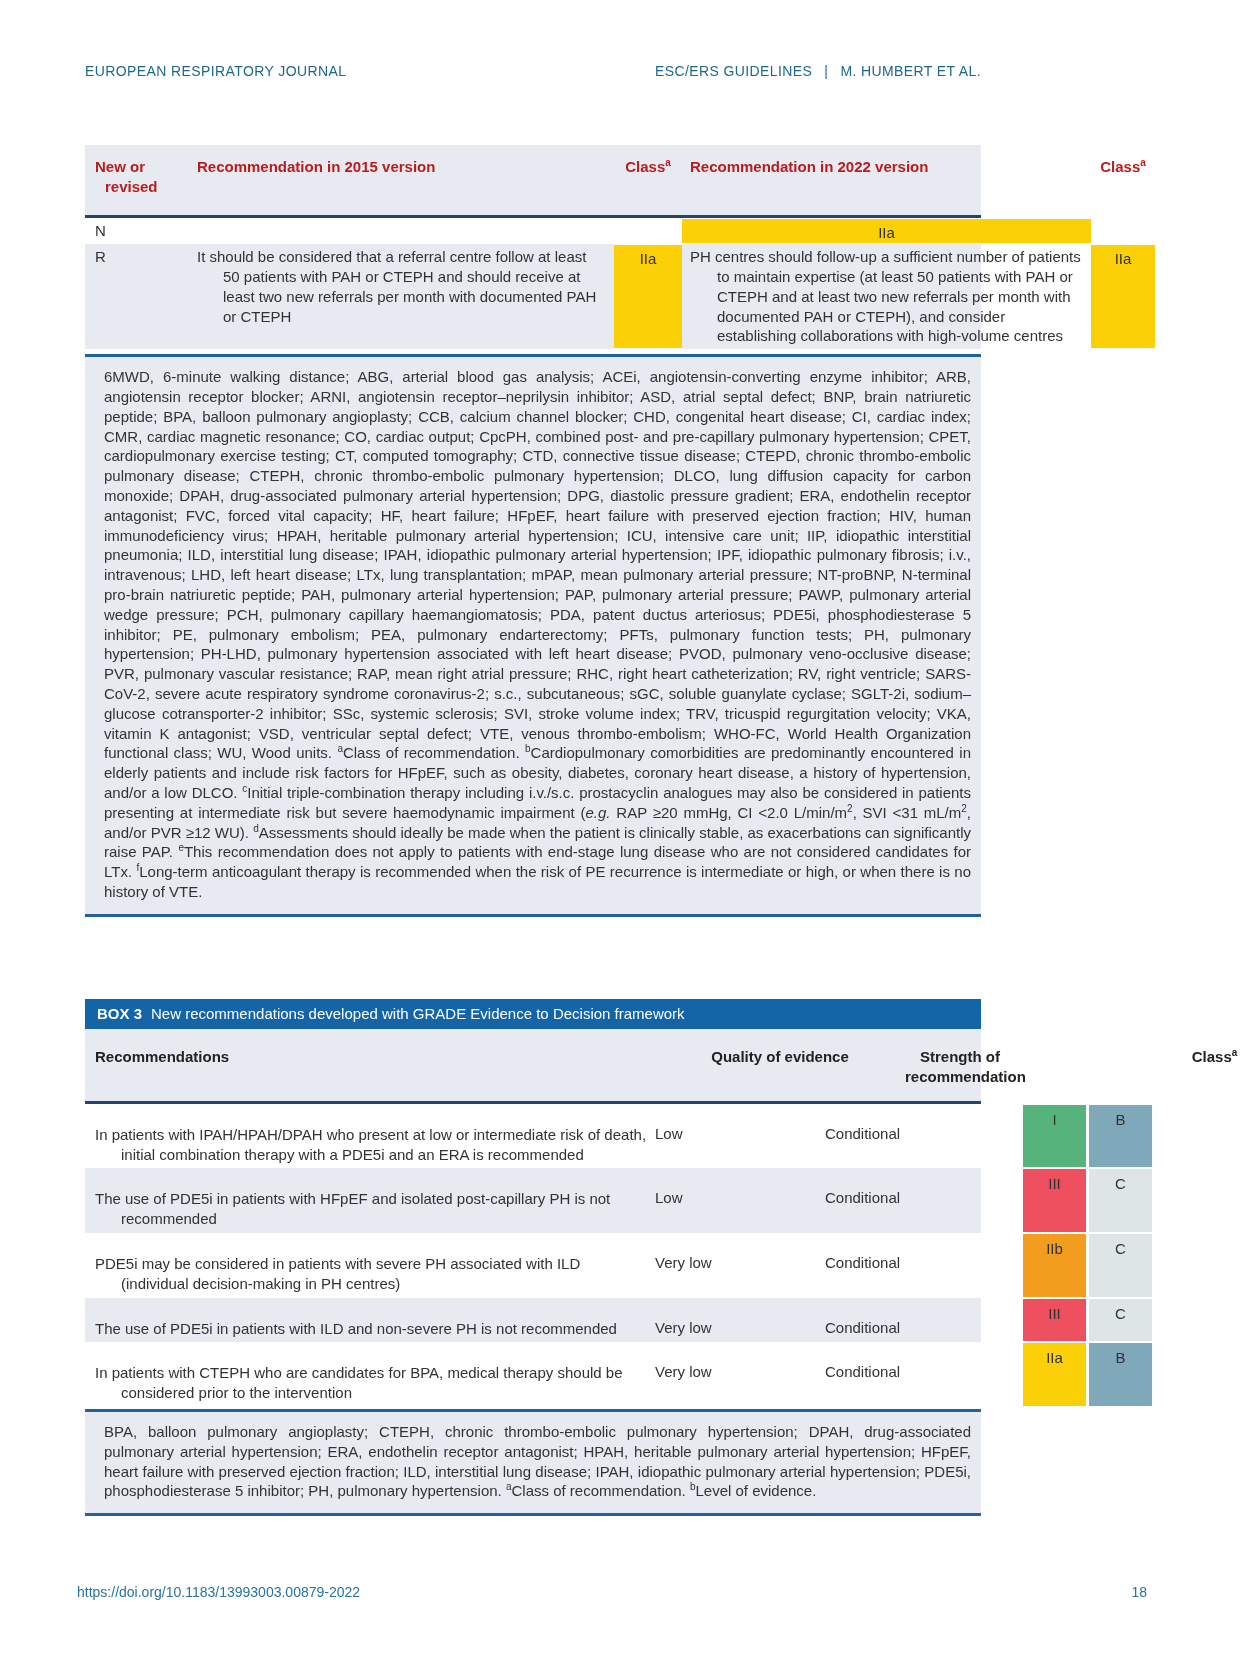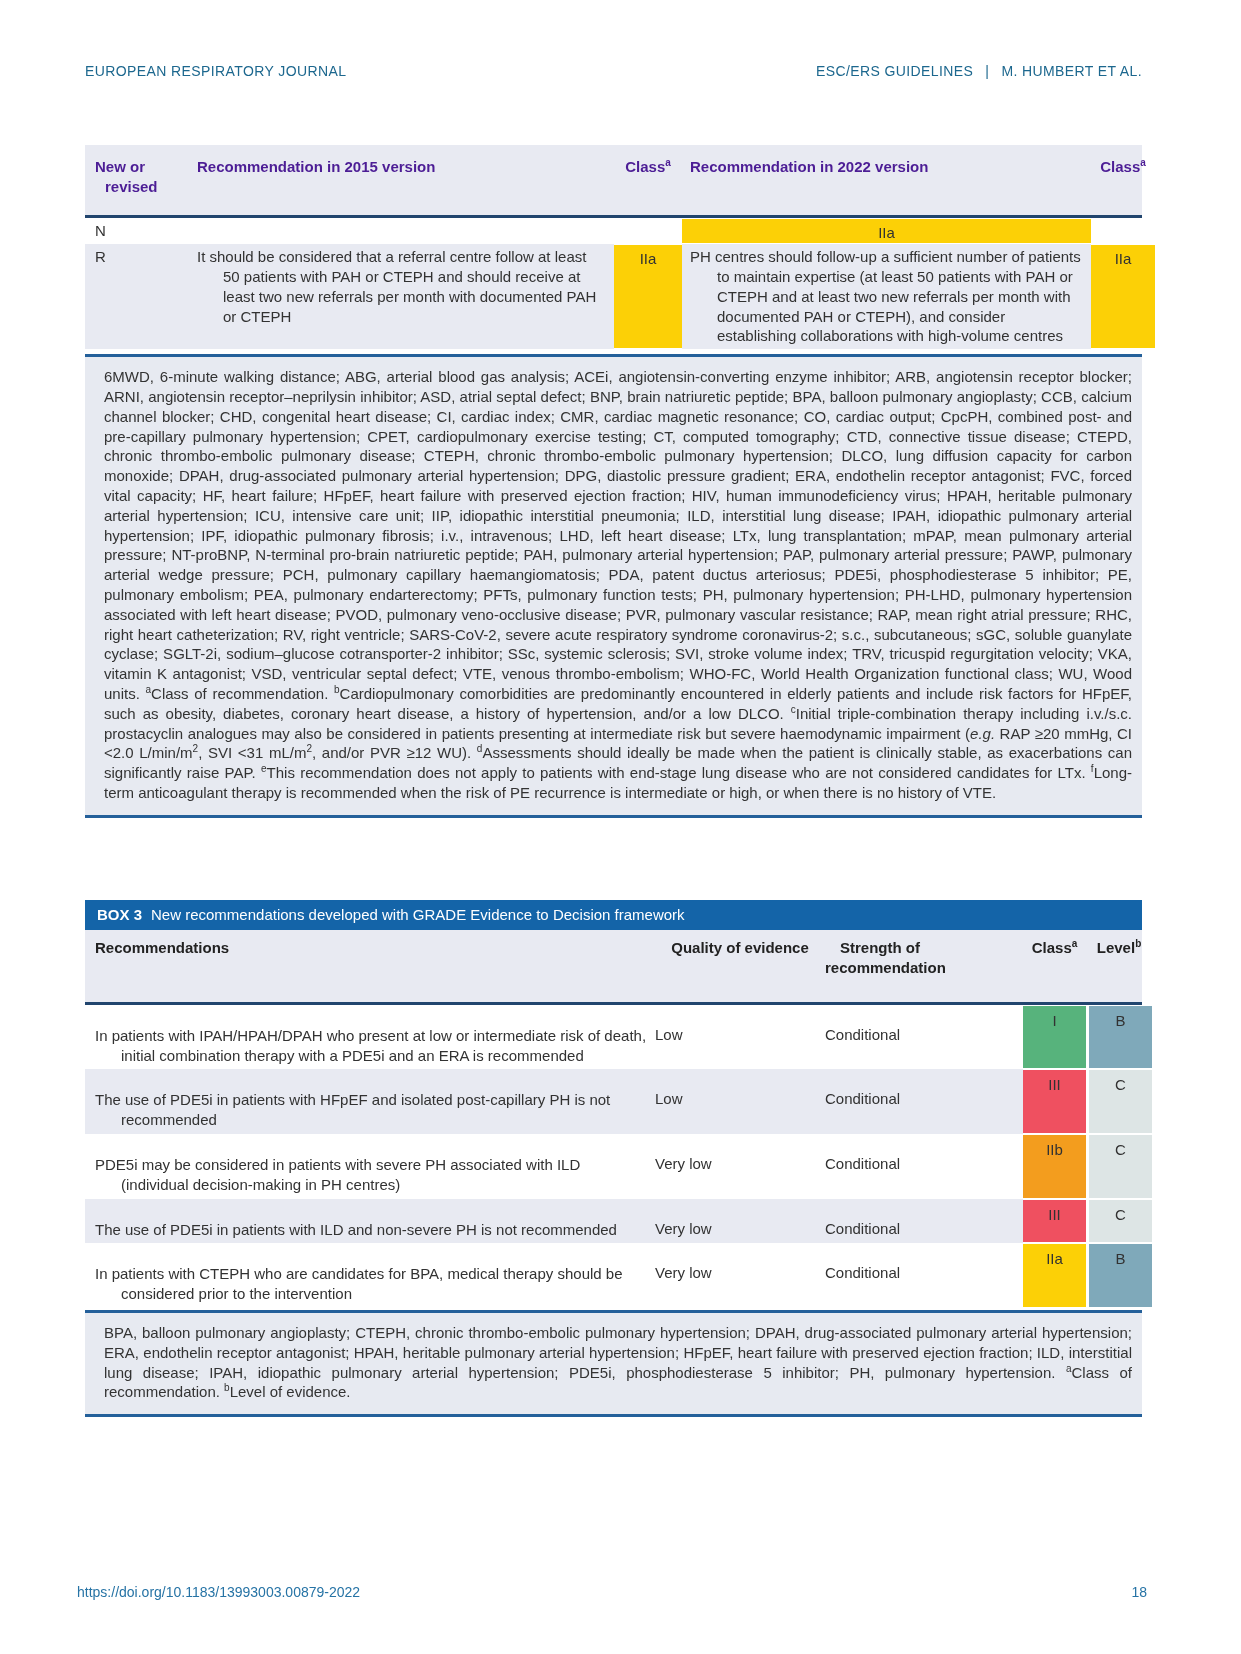--- a/index.html
+++ b/index.html
@@ -2,57 +2,57 @@
 <html><head>
 <meta charset="utf-8">
 <style>
   * { box-sizing: border-box; margin: 0; padding: 0; }
   body { background: #ffffff; }
   .page {
     position: relative; width: 1241px; height: 1654px; background: #fff;
     font-family: "Liberation Sans", "DejaVu Sans", sans-serif;
     font-size: 15px; color: #323232; line-height: 1.32;
   }
-  .inner { position: absolute; left: 85px; width: 1057px; top: 0; }
+  .inner { position: absolute; left: 85px; width: 896px; top: 0; }
   sup { font-size: 10px; line-height: 0; vertical-align: super; }
   i { font-style: italic; }
 
   .doc-header { display: flex; justify-content: space-between; padding-top: 62px;
     color: #1c678e; font-size: 14px; letter-spacing: .4px; }
   .doc-header .sep { margin: 0 12px; }
 
   .box-titlebar { background: #1464a8; color: #fff; height: 30px; line-height: 30px;
     padding: 0 12px; font-size: 15px; }
   .box-title-label { font-weight: bold; margin-right: 9px; }
 
   
   .b2-head, .b2-row { display: grid; grid-template-columns: 112px 417px 68px 409px 64px; }
   .b2-head { background: #e8eaf2; border-bottom: 3px solid #21456e;
-    min-height: 73px; padding-top: 12px; font-weight: bold; color: #4c1d95; }
+    min-height: 73px; padding-top: 12px; font-weight: bold; color: #b91c1c; }
   .h-status { padding-left: 20px; text-indent: -10px; width: 100px; }
   .h-cls, .h-cls2 { text-align: center; }
   .h-r22 { padding-left: 8px; }
   #b2-rows .b2-row:nth-child(even) { background: #e8eaf2; }
   .c-status { padding: 3px 0 3px 10px; }
   .c-r15 { padding: 3px 8px 3px 26px; text-indent: -26px; }
   .c-r22 { padding: 3px 8px 3px 35px; text-indent: -27px; }
   .c-cls15, .c-cls22 { text-align: center; padding-top: 4px; }
   .y { background: #fcd006; border-top: 1px solid #fff; border-bottom: 1px solid #fff; }
 
   
   .footblock { background: #e7eaf1; border-top: 3px solid #24609a; border-bottom: 3px solid #24609a;
     padding: 10px 10px 12px 19px; text-align: justify; color: #333; }
   .fb-b2 { margin-top: 5px; }
   .fb-b3 { margin-top: 2px; }
 
   
   .box3 { margin-top: 82px; }
   .b3-head, .b3-row { display: grid; grid-template-columns: 570px 170px 110px 88px 63px 66px; }
   .b3-head { background: #e8eaf2; border-bottom: 3px solid #21456e;
-    min-height: 75px; padding-top: 8px; font-weight: bold; color: #222; }
+    min-height: 75px; padding-top: 18px; font-weight: bold; color: #222; gap: 40px; }
   .h3-rec { padding-left: 10px; }
   .h3-q, .h3-s, .h3-cls, .h3-lvl { text-align: center; }
   #b3-rows .b3-row:nth-child(even) { background: #e8eaf2; }
   #b3-rows { border-bottom: 0; }
   .c3-rec { padding: 21px 8px 4px 36px; text-indent: -26px; }
   .c3-q, .c3-s { text-align: left; padding-top: 20px; }
   .c3-spacer { }
   .c3-cls, .c3-lvl { text-align: center; padding-top: 5px; }
   .fill { border-top: 1px solid #fff; border-bottom: 1px solid #fff; }
   .lvlfill { border-left: 3px solid #fff; }

